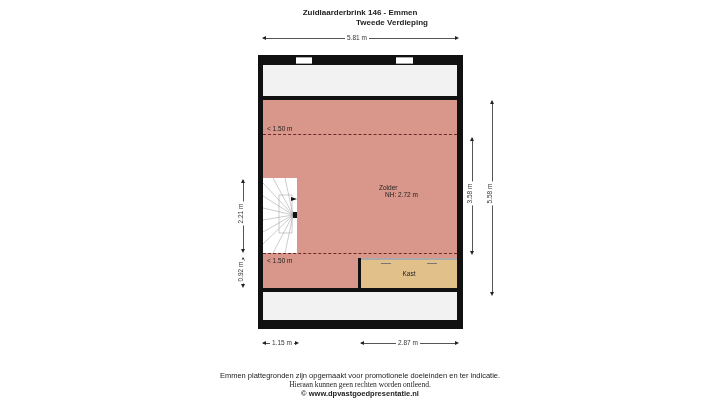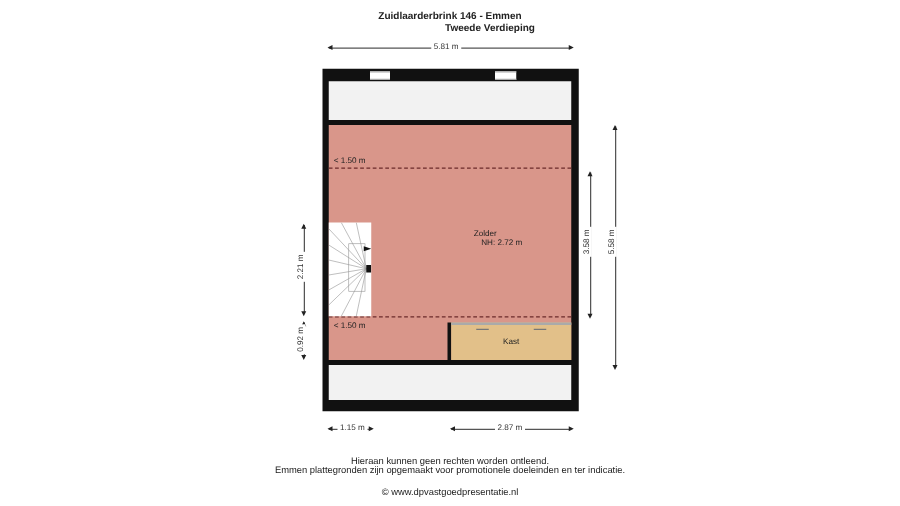--- a/index.html
+++ b/index.html
@@ -118,14 +118,14 @@
   <div class="abs dimtxt" style="left:270px; top:339px;">1.15 m</div>
 </div>
 <div>
   <div class="abs hline" style="left:361px; top:343px; width:96px;"></div>
   <div class="arrowL" style="left:360px; top:341px;"></div>
   <div class="arrowR" style="left:455px; top:341px;"></div>
   <div class="abs dimtxt" style="left:396px; top:339px;">2.87 m</div>
 </div>
 
 <div class="abs disclaimer" style="top:371px;">Emmen plattegronden zijn opgemaakt voor promotionele doeleinden en ter indicatie.</div>
-<div class="abs disclaimer" style="top:364px;">Hieraan kunnen geen rechten worden ontleend.</div>
-<div class="abs disclaimer" style="top:389px;">© www.dpvastgoedpresentatie.nl</div>
+<div class="abs disclaimer" style="top:380px;font-family:Liberation Serif, serif;">Hieraan kunnen geen rechten worden ontleend.</div>
+<div class="abs disclaimer" style="top:389px;font-weight:bold;">© www.dpvastgoedpresentatie.nl</div>
 
 </body></html>

